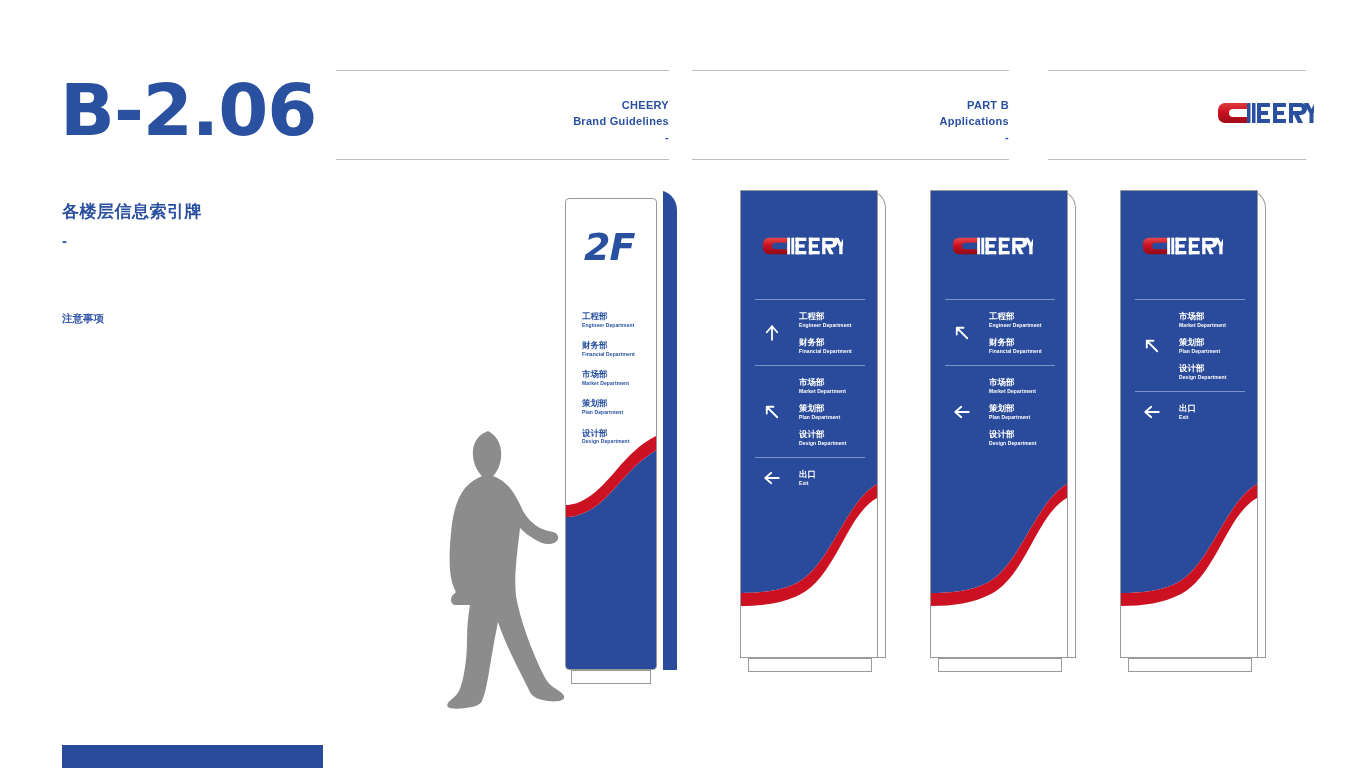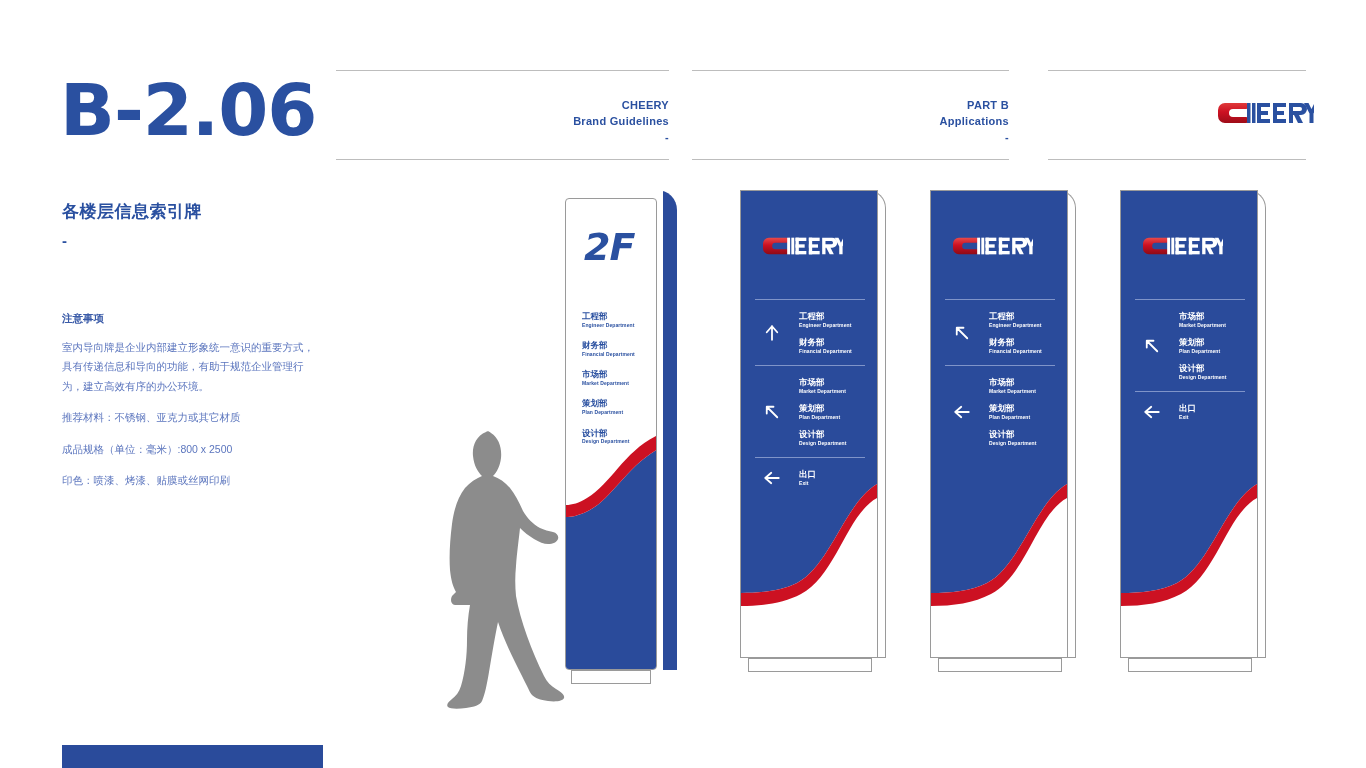--- a/index.html
+++ b/index.html
@@ -134,26 +134,20 @@
 </head>
 <body>
 
 <div class="page">
 
   <div class="code-title">B-2.06</div>
   <div class="sec-title">各楼层信息索引牌</div>
   <div class="sec-dash">-</div>
 
   <div class="desc-head">注意事项</div>
-  <div class="desc-body">
-    <p>室内导向牌是企业内部建立形象统一意识的重要方式，具有传递信息和导向的功能，有助于规范企业管理行为，建立高效有序的办公环境。</p>
-    <p>推荐材料：不锈钢、亚克力或其它材质</p>
-    <p>成品规格（单位：毫米）:800 x 2500</p>
-    <p>印色：喷漆、烤漆、贴膜或丝网印刷</p>
-  </div>
 
 
   <div class="bottom-bar"></div>
 
   <div class="hdr hdr1">
     <div class="rule-top"></div>
     <div class="rule-bot"></div>
     <div class="htext">
       <div>CHEERY</div>
       <div>Brand Guidelines</div>

